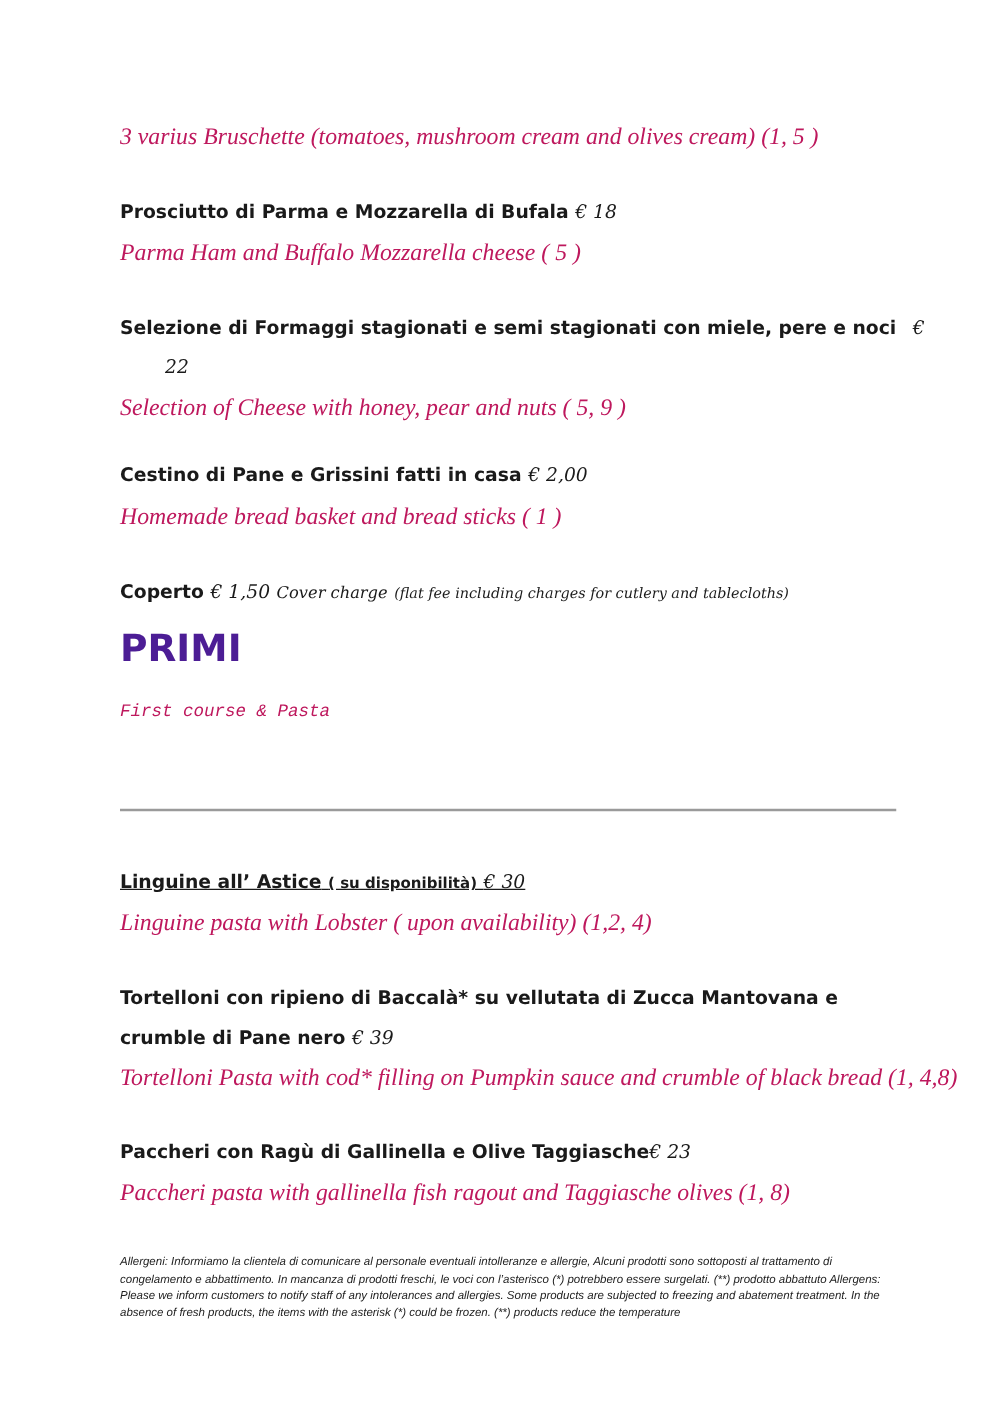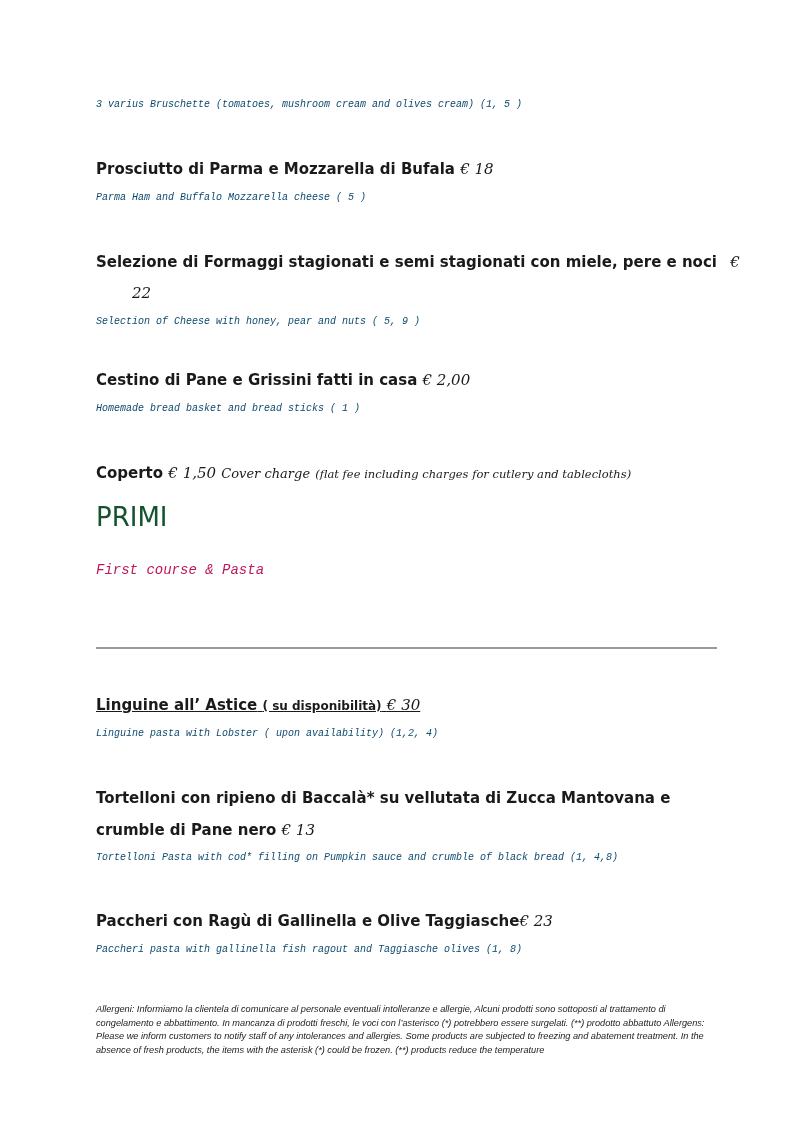--- a/index.html
+++ b/index.html
@@ -1,24 +1,24 @@
 <!DOCTYPE html>
 <html><head>
 <meta charset="utf-8">
 <style>
   html, body { margin: 0; padding: 0; background: #ffffff; }
   body { width: 793px; height: 1122px; position: relative; overflow: hidden; color: #1a1a1a; }
   .abs { position: absolute; white-space: nowrap; }
-  .it { font-family: Liberation Mono, monospace; font-style: italic; font-size: 10px; color: #0c4a6e; }
+  .it { font-family: Liberation Serif, serif; font-style: italic; font-size: 19px; color: #be185d; }
   .bd { font-family: "DejaVu Sans", sans-serif; font-weight: bold; font-size: 15px; color: #1a1a1a; }
   .price { font-family: "DejaVu Serif", serif; font-style: italic; font-weight: normal; font-size: 15px; text-align: right; }
   .small-reg { font-family: "DejaVu Sans", sans-serif; font-weight: bold; font-size: 12px; }
   .cov { font-family: "DejaVu Serif", serif; font-style: italic; font-size: 13px; font-weight: normal; }
   .cov-small { font-size: 11.5px; text-align: center; }
-  .h1 { font-family: "DejaVu Sans", sans-serif; font-size: 26px; font-weight: normal; color: #14532d; }
+  .h1 { font-family: "DejaVu Sans", sans-serif; font-size: 30px; font-weight: bold; color: #4c1d95; }
   .h2 { font-family: Liberation Mono, monospace; font-style: italic; font-size: 14px; color: #be185d; }
   .divider { position: absolute; left: 96px; top: 647px; width: 621px; height: 2px; background: #9a9a9a; }
   .foot { font-family: "Liberation Sans", sans-serif; font-style: italic; font-size: 9.2px; color: #222; line-height: 13.5px; width: 625px; white-space: normal; }
 </style>
 </head>
 <body>
 
 <div>
 
   <div class="abs it" style="left:96px; top:99px;">3 varius Bruschette (tomatoes, mushroom cream and olives cream)   (1, 5 )</div>
@@ -59,21 +59,21 @@
   <div class="abs bd" style="left:96px; top:696px;text-decoration:underline;">
     <span>Linguine all’ Astice</span>
     <span class="small-reg">( su disponibilità)</span>
     <span class="price">€ 30</span>
   </div>
   <div class="abs it" style="left:96px; top:728px;">Linguine pasta with Lobster ( upon availability)  (1,2, 4)</div>
 
   <div class="abs bd" style="left:96px; top:789px;">Tortelloni con ripieno di Baccalà* su vellutata di Zucca Mantovana e</div>
   <div class="abs bd" style="left:96px; top:821px;">
     <span>crumble di Pane nero</span>
-    <span class="price">€ 13</span>
+    <span class="price">€ 39</span>
   </div>
   <div class="abs it" style="left:96px; top:852px;">Tortelloni Pasta with cod* filling on Pumpkin sauce and crumble of black bread  (1, 4,8)</div>
 
   <div class="abs bd" style="left:96px; top:912px;">
     <span>Paccheri con Ragù di Gallinella e Olive Taggiasche</span><span class="price">€ 23</span>
   </div>
   <div class="abs it" style="left:96px; top:944px;">Paccheri pasta with gallinella fish ragout and Taggiasche olives    (1, 8)</div>
 
   <div class="abs foot" style="left:96px; top:1003px;">
     <span>Allergeni: Informiamo la clientela di comunicare al personale eventuali intolleranze e allergie, Alcuni prodotti sono sottoposti al trattamento di congelamento e abbattimento.  In mancanza di prodotti freschi, le voci con l’asterisco (*) potrebbero essere surgelati. (**) prodotto abbattuto</span>

